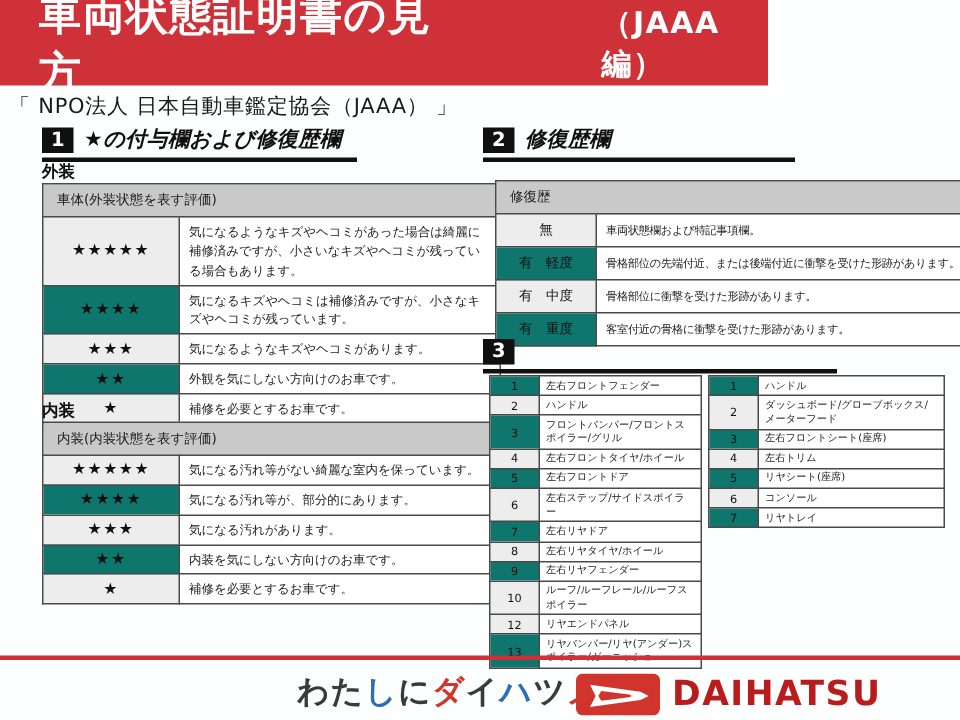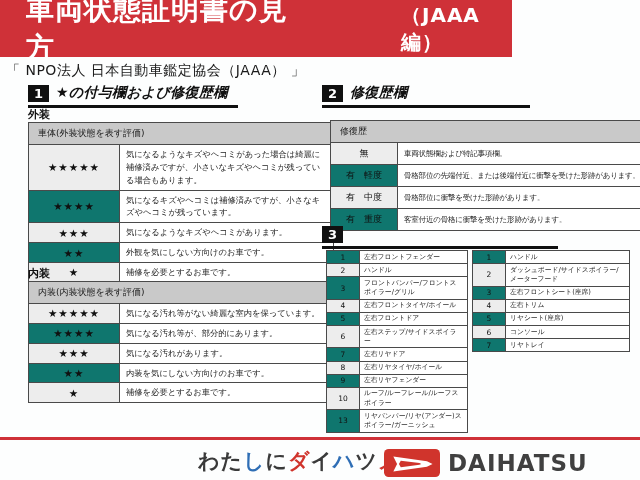--- a/index.html
+++ b/index.html
@@ -40,21 +40,21 @@
   .parts-left{width:142px;left:326px;top:250px;}
   .parts-right{width:158px;left:472px;top:250px;}
 
   td.light{background:#ededed;}
   td.dark{background:#0f766e;}
 
   
   .footer-line{position:absolute;top:437px;left:0;width:640px;height:3px;background:#cf3138;}
   .slogan{position:absolute;top:447px;left:198px;font-size:21px;font-weight:bold;letter-spacing:1px;white-space:nowrap;}
   .logo{position:absolute;top:449px;left:384px;display:flex;align-items:center;gap:8px;}
-  .logo-text{color:#404040;font-size:23px;font-weight:bold;letter-spacing:1px;text-align:center;}
+  .logo-text{color:#b91c1c;font-size:23px;font-weight:bold;letter-spacing:1px;text-align:center;}
 </style>
 </head>
 <body>
 
 <div class="topbar">
   <span class="t1">車両状態証明書の見方</span>
   <span class="t2">（JAAA編）</span>
 </div>
 
 <div class="subtitle">「 NPO法人 日本自動車鑑定協会（JAAA） 」</div>
@@ -199,35 +199,39 @@
       </tr>
       <tr>
         <td class="c1 dark">9</td>
         <td class="c2">左右リヤフェンダー</td>
       </tr>
       <tr>
         <td class="c1 light">10</td>
         <td class="c2">ルーフ/ルーフレール/ルーフスポイラー</td>
       </tr>
       <tr>
+        <td class="c1 light">12</td>
+        <td class="c2">リヤエンドパネル</td>
+      </tr>
+      <tr>
         <td class="c1 dark">13</td>
         <td class="c2">リヤバンパー/リヤ(アンダー)スポイラー/ガーニッシュ</td>
       </tr>
     </tbody>
 </table>
 
 <table class="parts-table parts-right">
   <tbody id="parts-int-body">
       <tr>
         <td class="c1 dark">1</td>
         <td class="c2">ハンドル</td>
       </tr>
       <tr>
         <td class="c1 light">2</td>
-        <td class="c2">ダッシュボード/サイドスポイラー/メーターフード</td>
+        <td class="c2">ダッシュボード/グローブボックス/メーターフード</td>
       </tr>
       <tr>
         <td class="c1 dark">3</td>
         <td class="c2">左右フロントシート(座席)</td>
       </tr>
       <tr>
         <td class="c1 light">4</td>
         <td class="c2">左右トリム</td>
       </tr>
       <tr>

